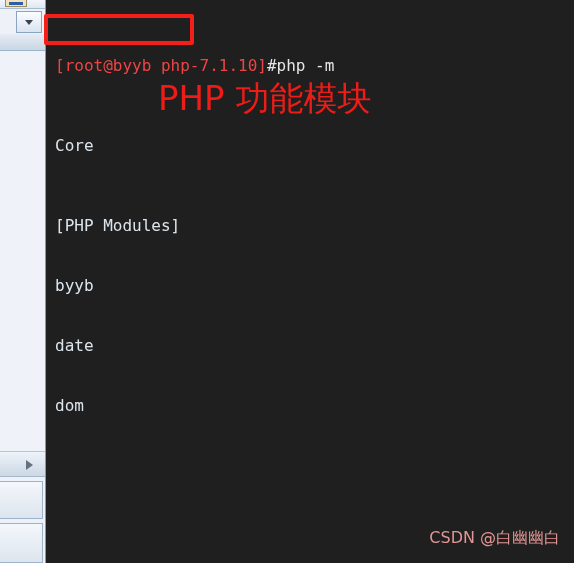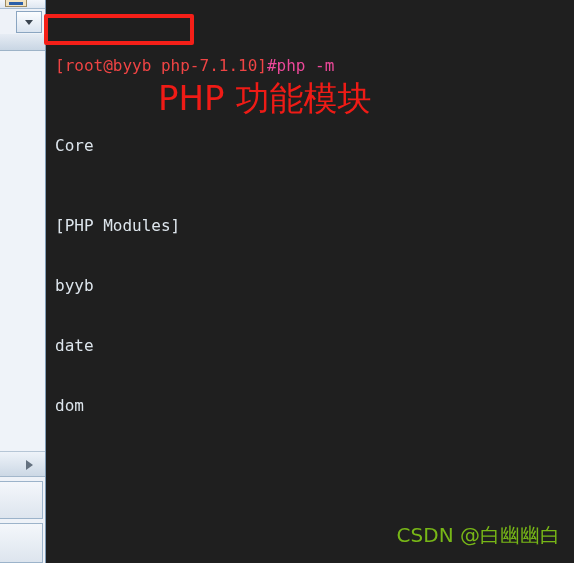--- a/index.html
+++ b/index.html
@@ -128,21 +128,21 @@
     position: absolute;
     left: 9px;
     top: -4px;
     font-family: "DejaVu Sans Mono", "Liberation Mono", monospace;
     font-size: 16px;
     line-height: 20px;
     white-space: pre;
   }
   .line { height: 20px; }
   .prompt-host { color: #ef4444; }
-  .prompt-cmd  { color: #ec4899; }
+  .prompt-cmd  { color: #e5e5e5; }
   .modline     { color: #dde5ec; }
 
   
   .red-box {
     position: absolute;
     left: 44px;
     top: 14px;
     width: 150px;
     height: 31px;
     border: 4px solid #f41f18;
@@ -161,23 +161,23 @@
     font-size: 34px;
     line-height: 30px;
     white-space: nowrap;
   }
 
   
   .watermark {
     position: absolute;
     right: 14px;
     bottom: 14px;
-    color: #84cc16;
+    color: #fca5a5;
     font-family: "DejaVu Sans", sans-serif;
-    font-size: 20px;
+    font-size: 16px;
     opacity: 0.88;
     white-space: nowrap;
   }
 </style>
 </head>
 <body>
 
 <div id="screen">
 
   <div class="sidebar">

